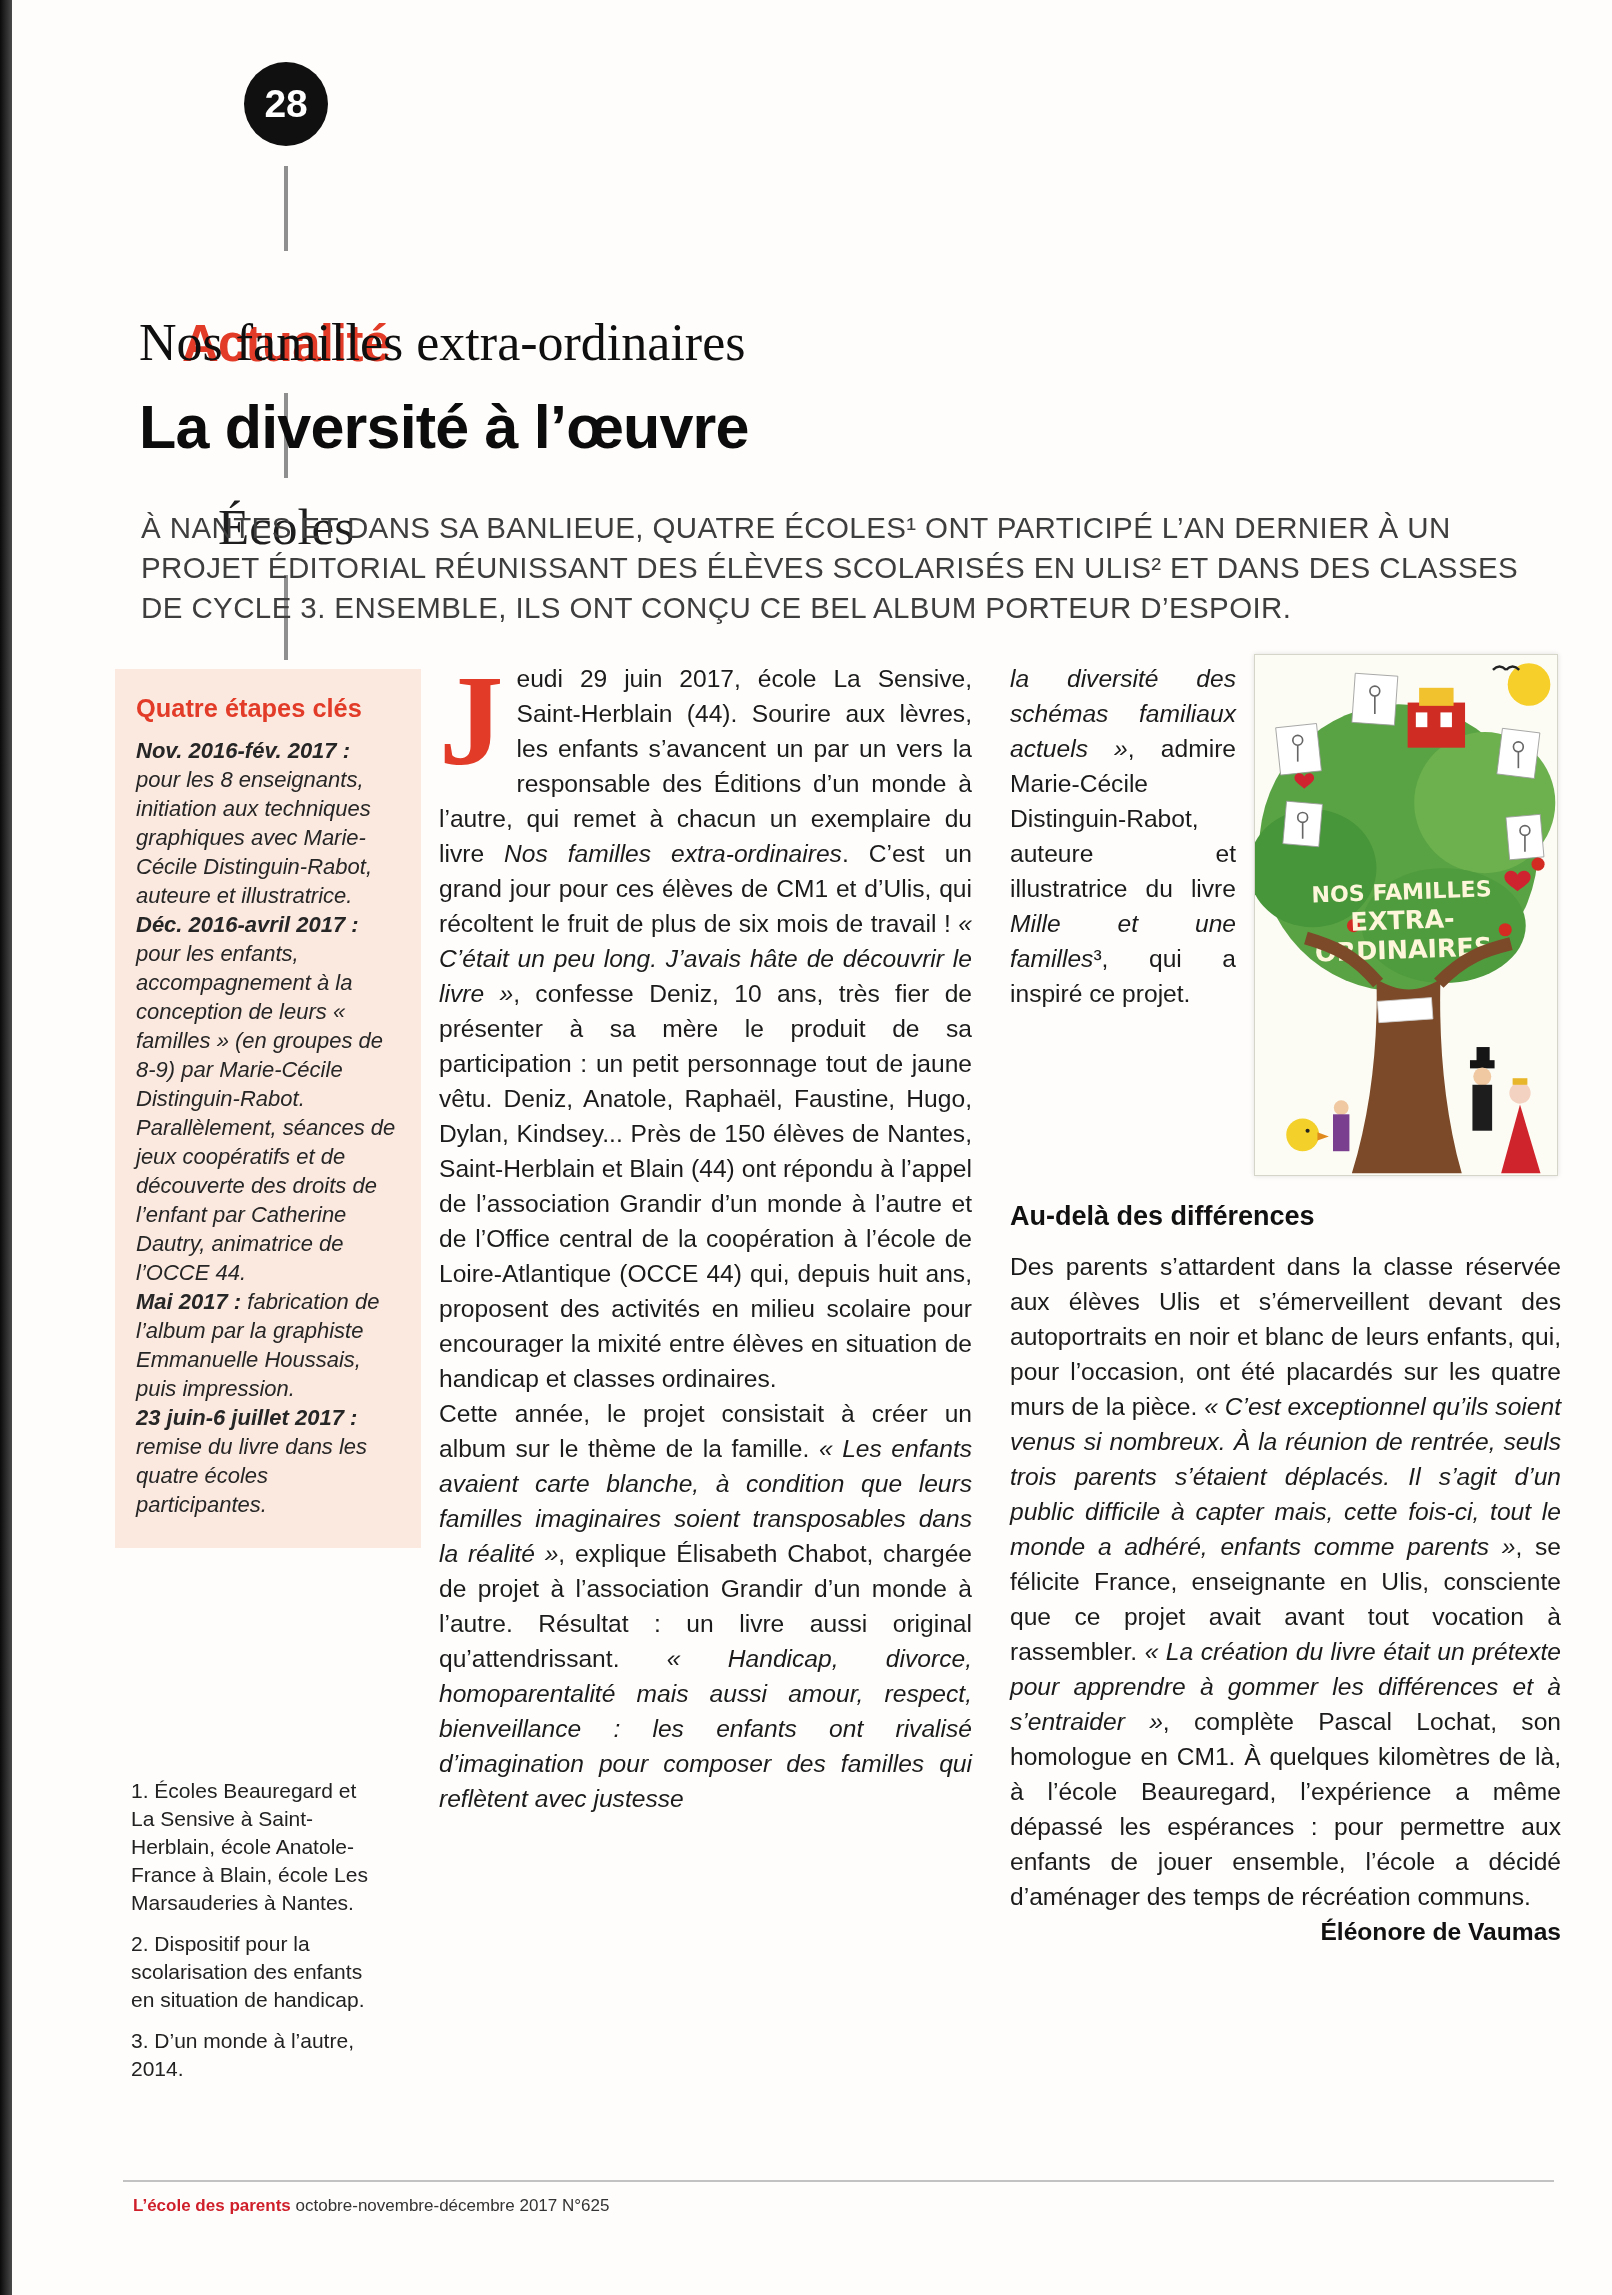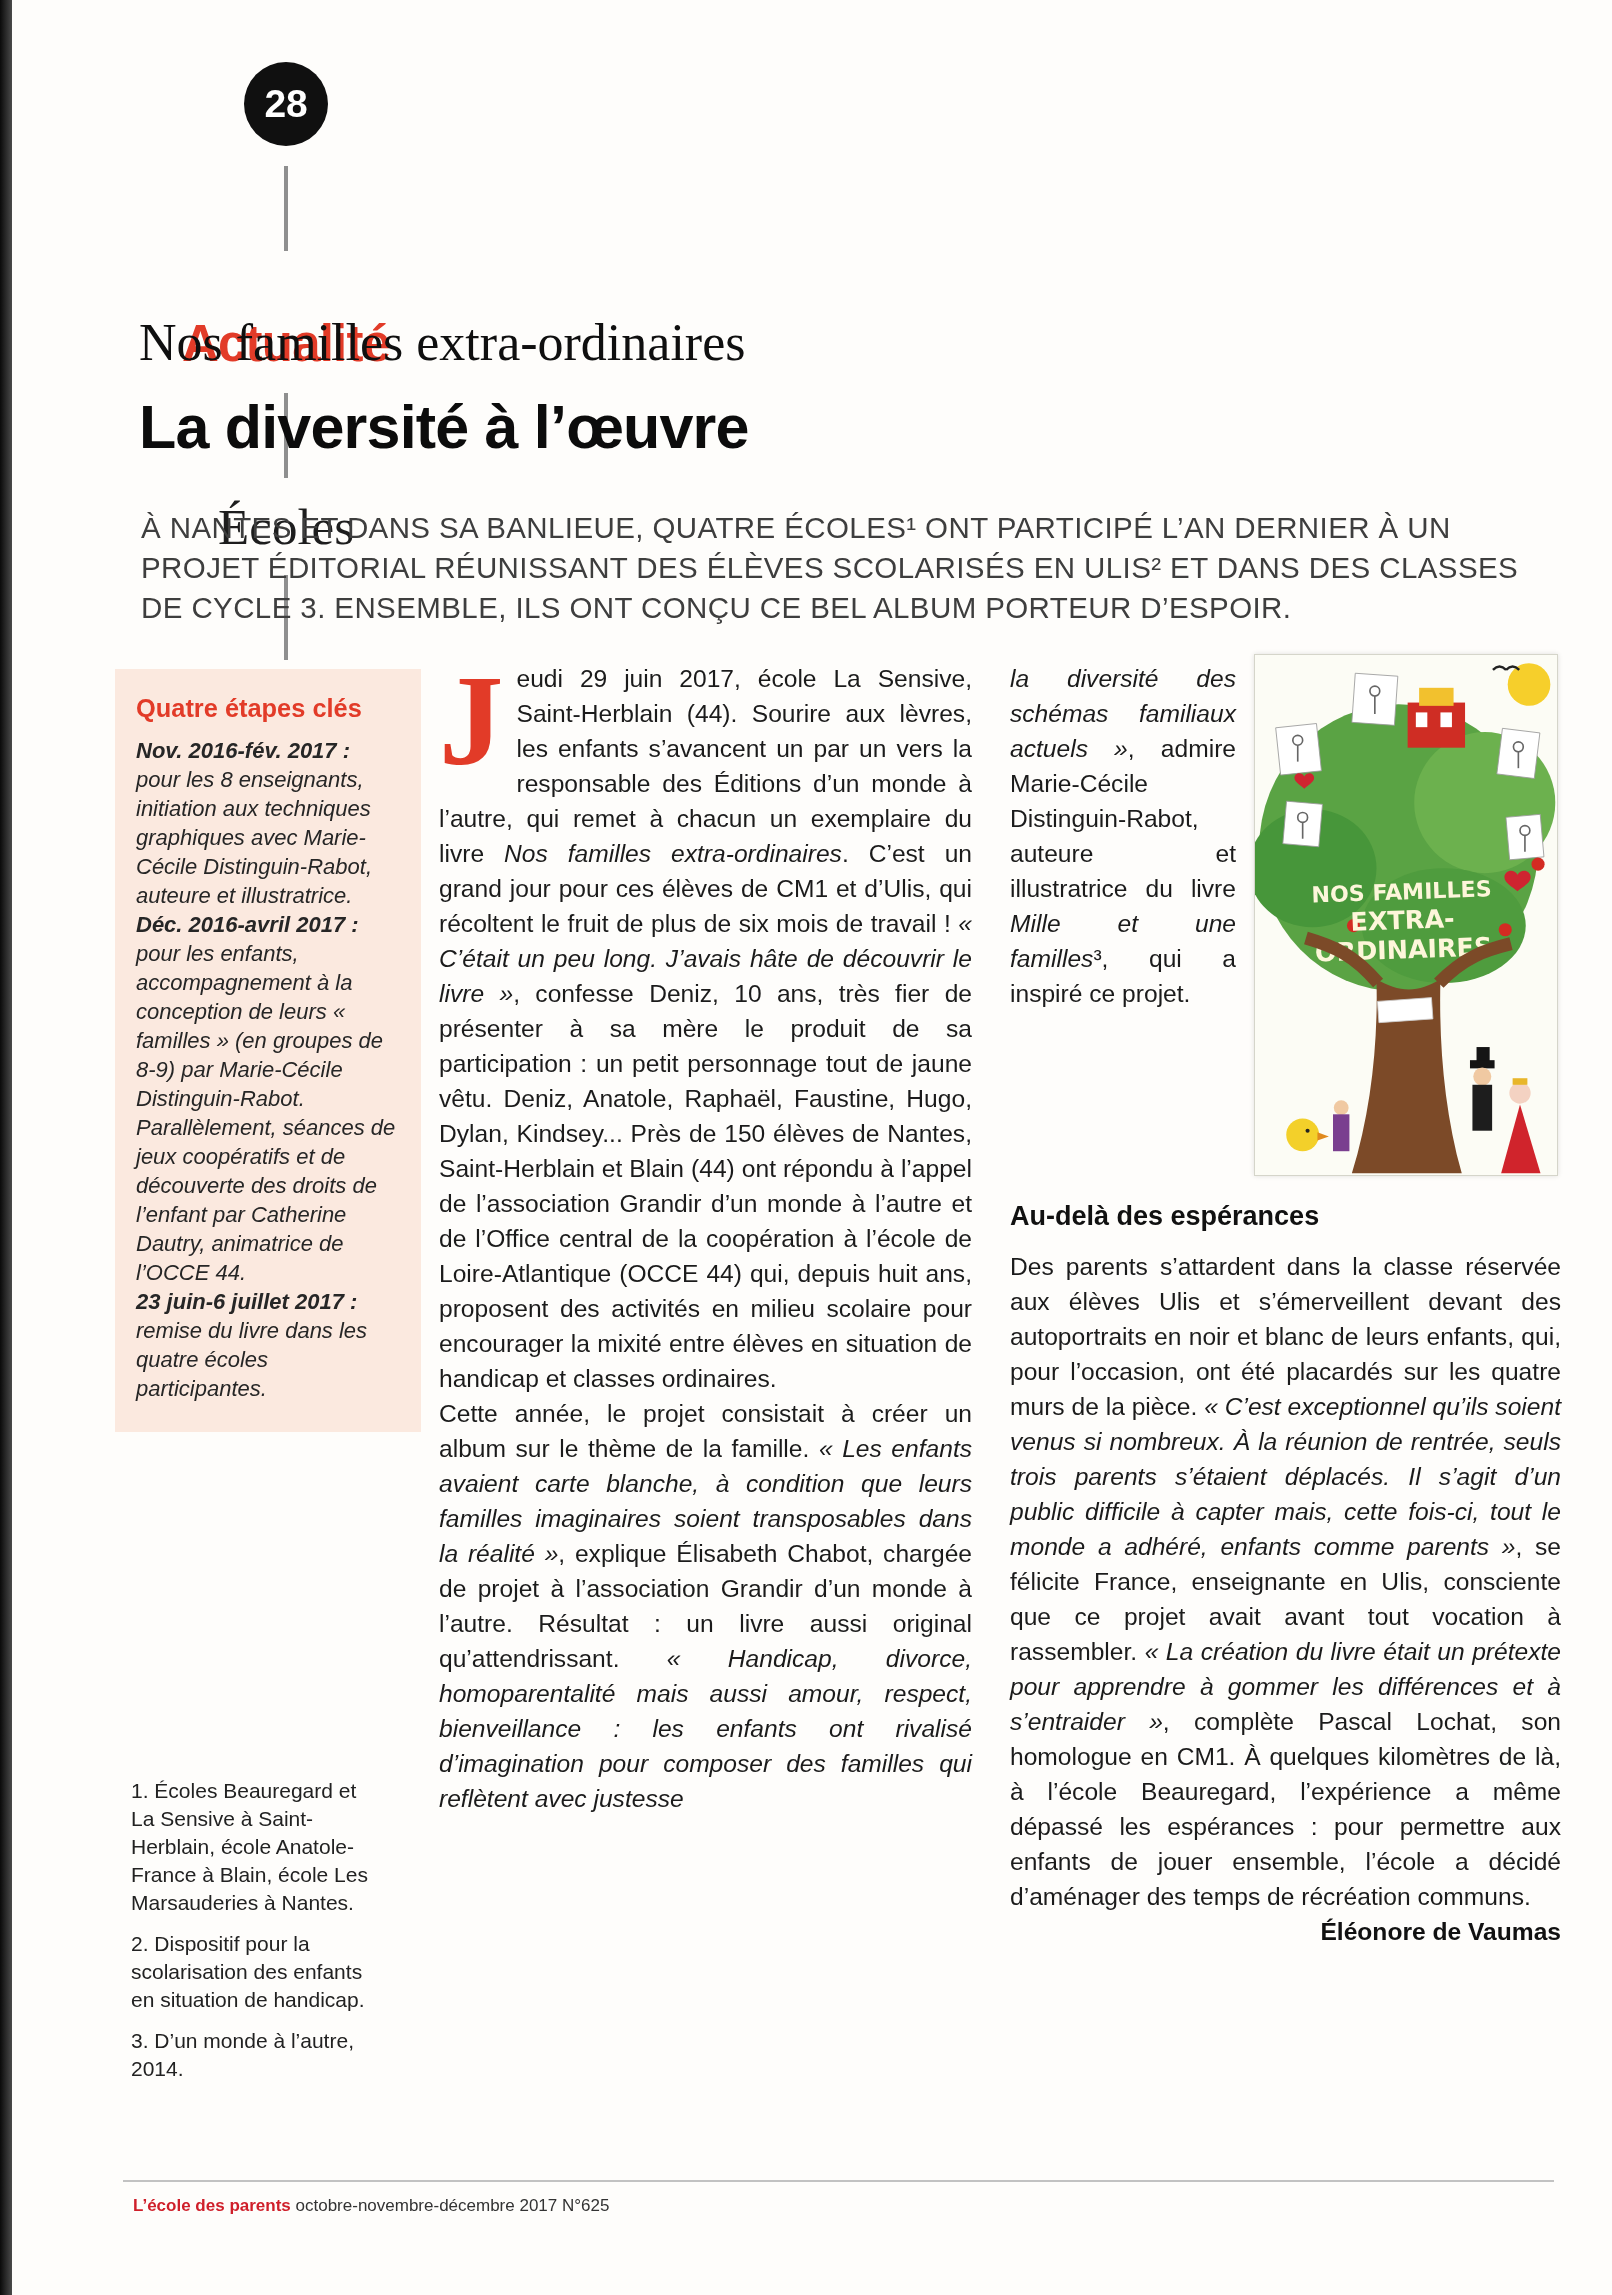--- a/index.html
+++ b/index.html
@@ -76,20 +76,23 @@
 
   <div class="sidebar-box">
     <div class="sb-title">Quatre étapes clés</div>
     <div class="sb-step">
       <span class="sb-period">Nov. 2016-fév. 2017 :</span><span> pour les 8 enseignants, initiation aux techniques graphiques avec Marie-Cécile Distinguin-Rabot, auteure et illustratrice.</span>
     </div>
     <div class="sb-step">
       <span class="sb-period">Déc. 2016-avril 2017 :</span><span> pour les enfants, accompagnement à la conception de leurs « familles » (en groupes de 8-9) par Marie-Cécile Distinguin-Rabot. Parallèlement, séances de jeux coopératifs et de découverte des droits de l’enfant par Catherine Dautry, animatrice de l’OCCE 44.</span>
     </div>
     <div class="sb-step">
+      <span class="sb-period">Mai 2017 :</span><span> fabrication de l’album par la graphiste Emmanuelle Houssais, puis impression.</span>
+    </div>
+    <div class="sb-step">
       <span class="sb-period">23 juin-6 juillet 2017 :</span><span> remise du livre dans les quatre écoles participantes.</span>
     </div>
   </div>
 
   <div class="footnotes">
     <div class="footnote">1. Écoles Beauregard et La Sensive à Saint-Herblain, école Anatole-France à Blain, école Les Marsauderies à Nantes.</div>
     <div class="footnote">2. Dispositif pour la scolarisation des enfants en situation de handicap.</div>
     <div class="footnote">3. D’un monde à l’autre, 2014.</div>
   </div>
 
@@ -184,21 +187,21 @@
         <circle cx="323" cy="534" r="13" fill="#f4d2c2"></circle>
         <rect x="314" y="516" width="18" height="8" fill="#e8b62a"></rect>
       </g>
       <g stroke="#222" stroke-width="3" fill="none">
         <path d="M290 18 q8 -8 16 0"></path>
           <path d="M306 18 q8 -8 16 0"></path>
       </g>
     </svg>
   </div>
 
-  <div class="right-heading">Au-delà des espérances</div>
+  <div class="right-heading">Au-delà des différences</div>
   <div class="col-right-body">
     <p style="margin:0">
       <span><span>Des parents s’attardent dans la classe réservée aux élèves Ulis et s’émerveillent devant des autoportraits en noir et blanc de leurs enfants, qui, pour l’occasion, ont été placardés sur les quatre murs de la pièce. </span><span class="it">« C’est exceptionnel qu’ils soient venus si nombreux. À la réunion de rentrée, seuls trois parents s’étaient déplacés. Il s’agit d’un public difficile à capter mais, cette fois-ci, tout le monde a adhéré, enfants comme parents »</span><span>, se félicite France, enseignante en Ulis, consciente que ce projet avait avant tout vocation à rassembler. </span><span class="it">« La création du livre était un prétexte pour apprendre à gommer les différences et à s’entraider »</span><span>, complète Pascal Lochat, son homologue en CM1. À quelques kilomètres de là, à l’école Beauregard, l’expérience a même dépassé les espérances : pour permettre aux enfants de jouer ensemble, l’école a décidé d’aménager des temps de récréation communs. </span></span><span class="byline">Éléonore de Vaumas</span>
     </p>
   </div>
 
   <div class="footer-rule"></div>
   <div class="footer">
     <span class="footer-brand">L’école des parents</span><span> octobre-novembre-décembre 2017   N°625</span>
   </div>

